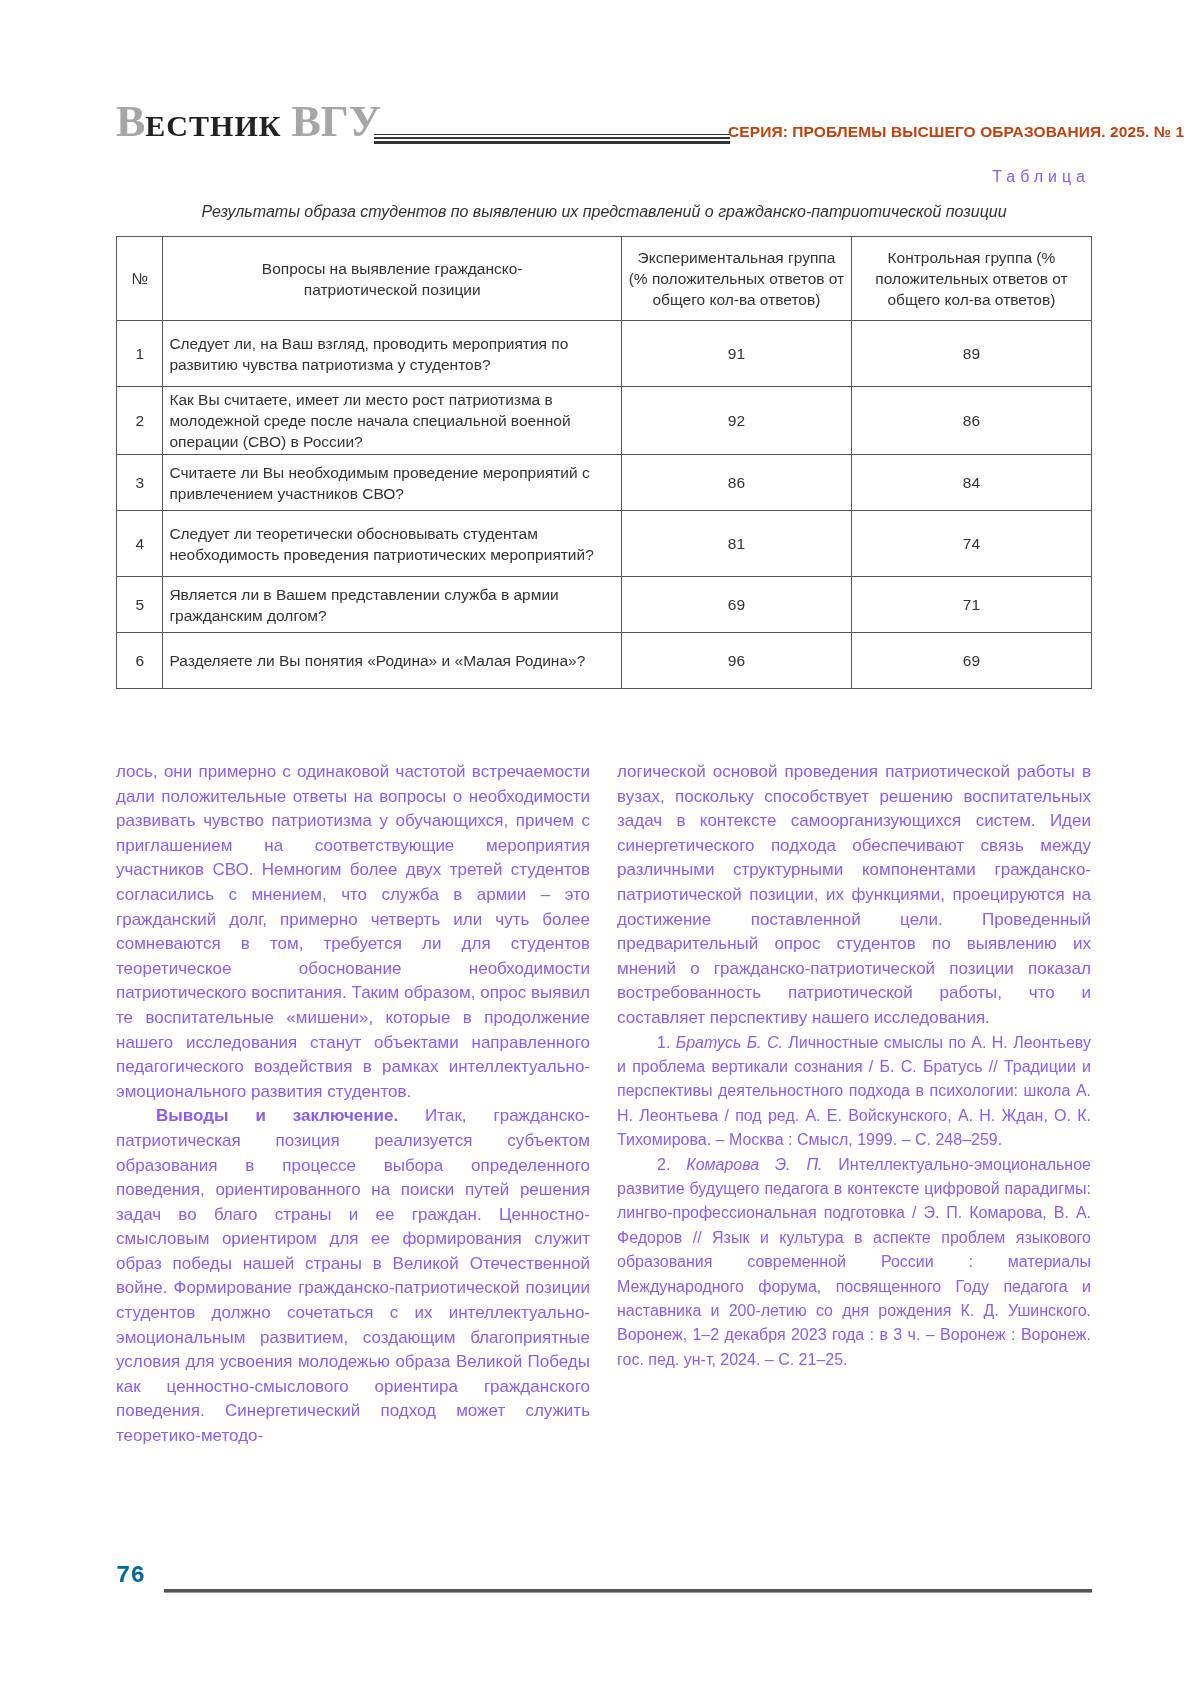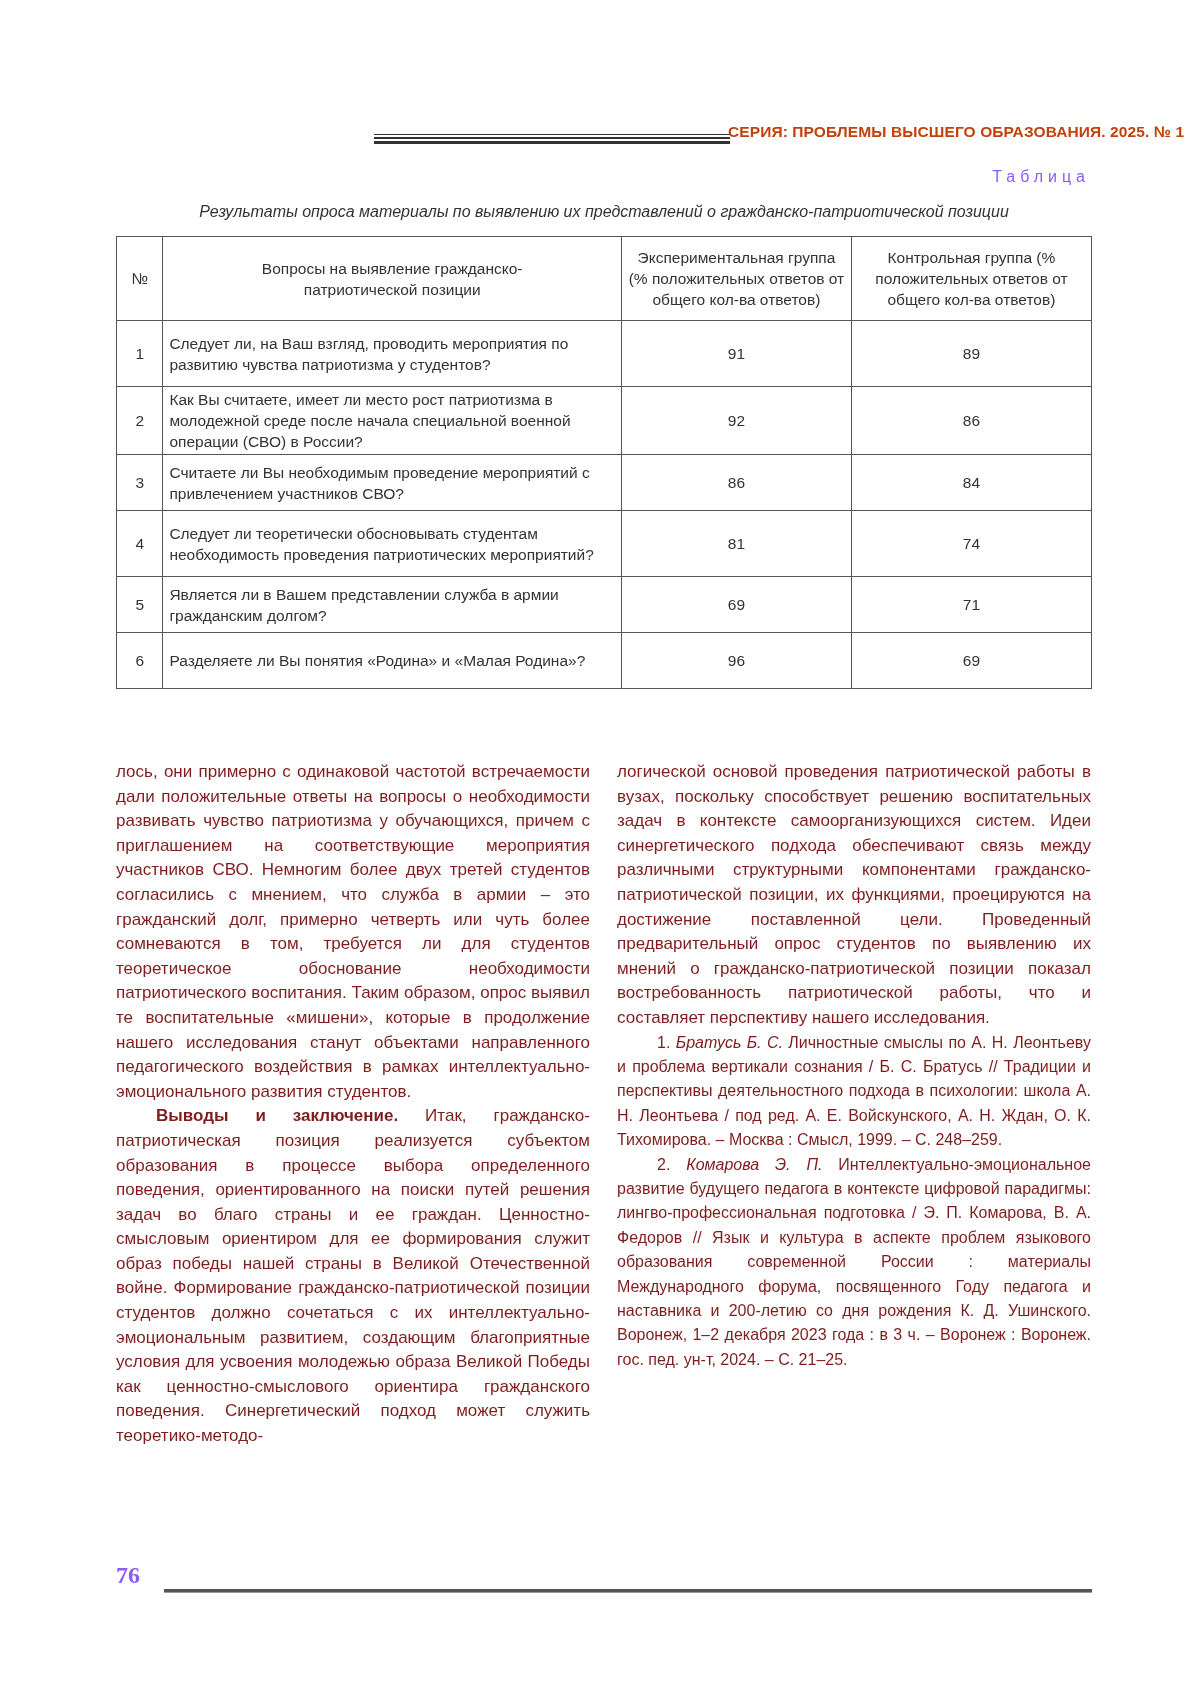--- a/index.html
+++ b/index.html
@@ -20,48 +20,51 @@
   .table-label { position: absolute; right: 110px; top: 168px; font-size: 16px; letter-spacing: 5px; color: #8b5cf6; }
   .table-caption { position: absolute; left: 116px; width: 976px; top: 203px; font-size: 16px; font-style: italic; text-align: center; color: #333; white-space: nowrap; }
 
   table.survey { position: absolute; left: 116px; top: 236px; width: 976px; border-collapse: collapse; font-size: 15.5px; color: #333; }
   table.survey td, table.survey th { border: 1.5px solid #555; padding: 2px 6px; font-weight: normal; line-height: 21px; }
   table.survey th { text-align: center; vertical-align: middle; }
   table.survey td.num { text-align: center; width: 32px; }
   table.survey td.q { text-align: left; width: 432px; }
   table.survey td.val { text-align: center; }
 
-  .col { position: absolute; top: 760px; font-size: 17px; line-height: 24.6px; color: #7f1d1d; text-align: justify; }
+  .col { position: absolute; top: 760px; font-size: 17px; line-height: 24.6px; color: #8b5cf6; text-align: justify; }
   .col.left { left: 116px; width: 474px; }
   .col.right { left: 617px; width: 474px; }
   .col p { margin: 0; }
   .indent { text-indent: 40px; }
   .bold { font-weight: bold; }
   .lit-title { text-align: center; margin-top: 20px !important; margin-bottom: 10px !important; }
   .ref { font-size: 16px; line-height: 24.4px; text-indent: 40px; }
   .ref i { font-style: italic; }
 
   .footer { position: absolute; left: 116px; top: 1562px; width: 976px; height: 40px; }
-  .page-num { position: absolute; left: 0; top: 0; font-family: Liberation Serif, serif; font-weight: bold; font-size: 24px; color: #8b5cf6; }
+  .page-num { position: absolute; left: 0; top: 0; font-family: Liberation Mono, monospace; font-weight: bold; font-size: 24px; color: #0369a1; }
   .footer-line { position: absolute; left: 48px; right: 0; top: 27px; height: 3px; background: #555; border-bottom: 1px solid #999; }
 </style>
 </head>
 <body>
 
 <div class="header">
+  <div class="logo">
+    <span class="big">В</span><span class="small">ЕСТНИК</span><span class="sp"></span><span class="big">ВГУ</span>
+  </div>
   <div class="hdr-lines">
     <div class="l1"></div>
       <div class="l2"></div>
       <div class="l3"></div>
   </div>
   <div class="series">СЕРИЯ: ПРОБЛЕМЫ ВЫСШЕГО ОБРАЗОВАНИЯ. 2025. № 1</div>
 </div>
 
 <div class="table-label">Таблица</div>
-<div class="table-caption">Результаты опроса материалы по выявлению их представлений о гражданско-патриотической позиции</div>
+<div class="table-caption">Результаты образа студентов по выявлению их представлений о гражданско-патриотической позиции</div>
 
 <table class="survey">
   <thead>
     <tr style="height:84px;">
       <th style="width:32px;">№</th>
       <th style="padding:0 60px;">Вопросы на выявление гражданско-патриотической позиции</th>
       <th style="width:210px;">Экспериментальная группа (% положительных ответов от общего кол-ва ответов)</th>
       <th style="width:220px;">Контрольная группа (% положительных ответов от общего кол-ва ответов)</th>
     </tr>
   </thead>

